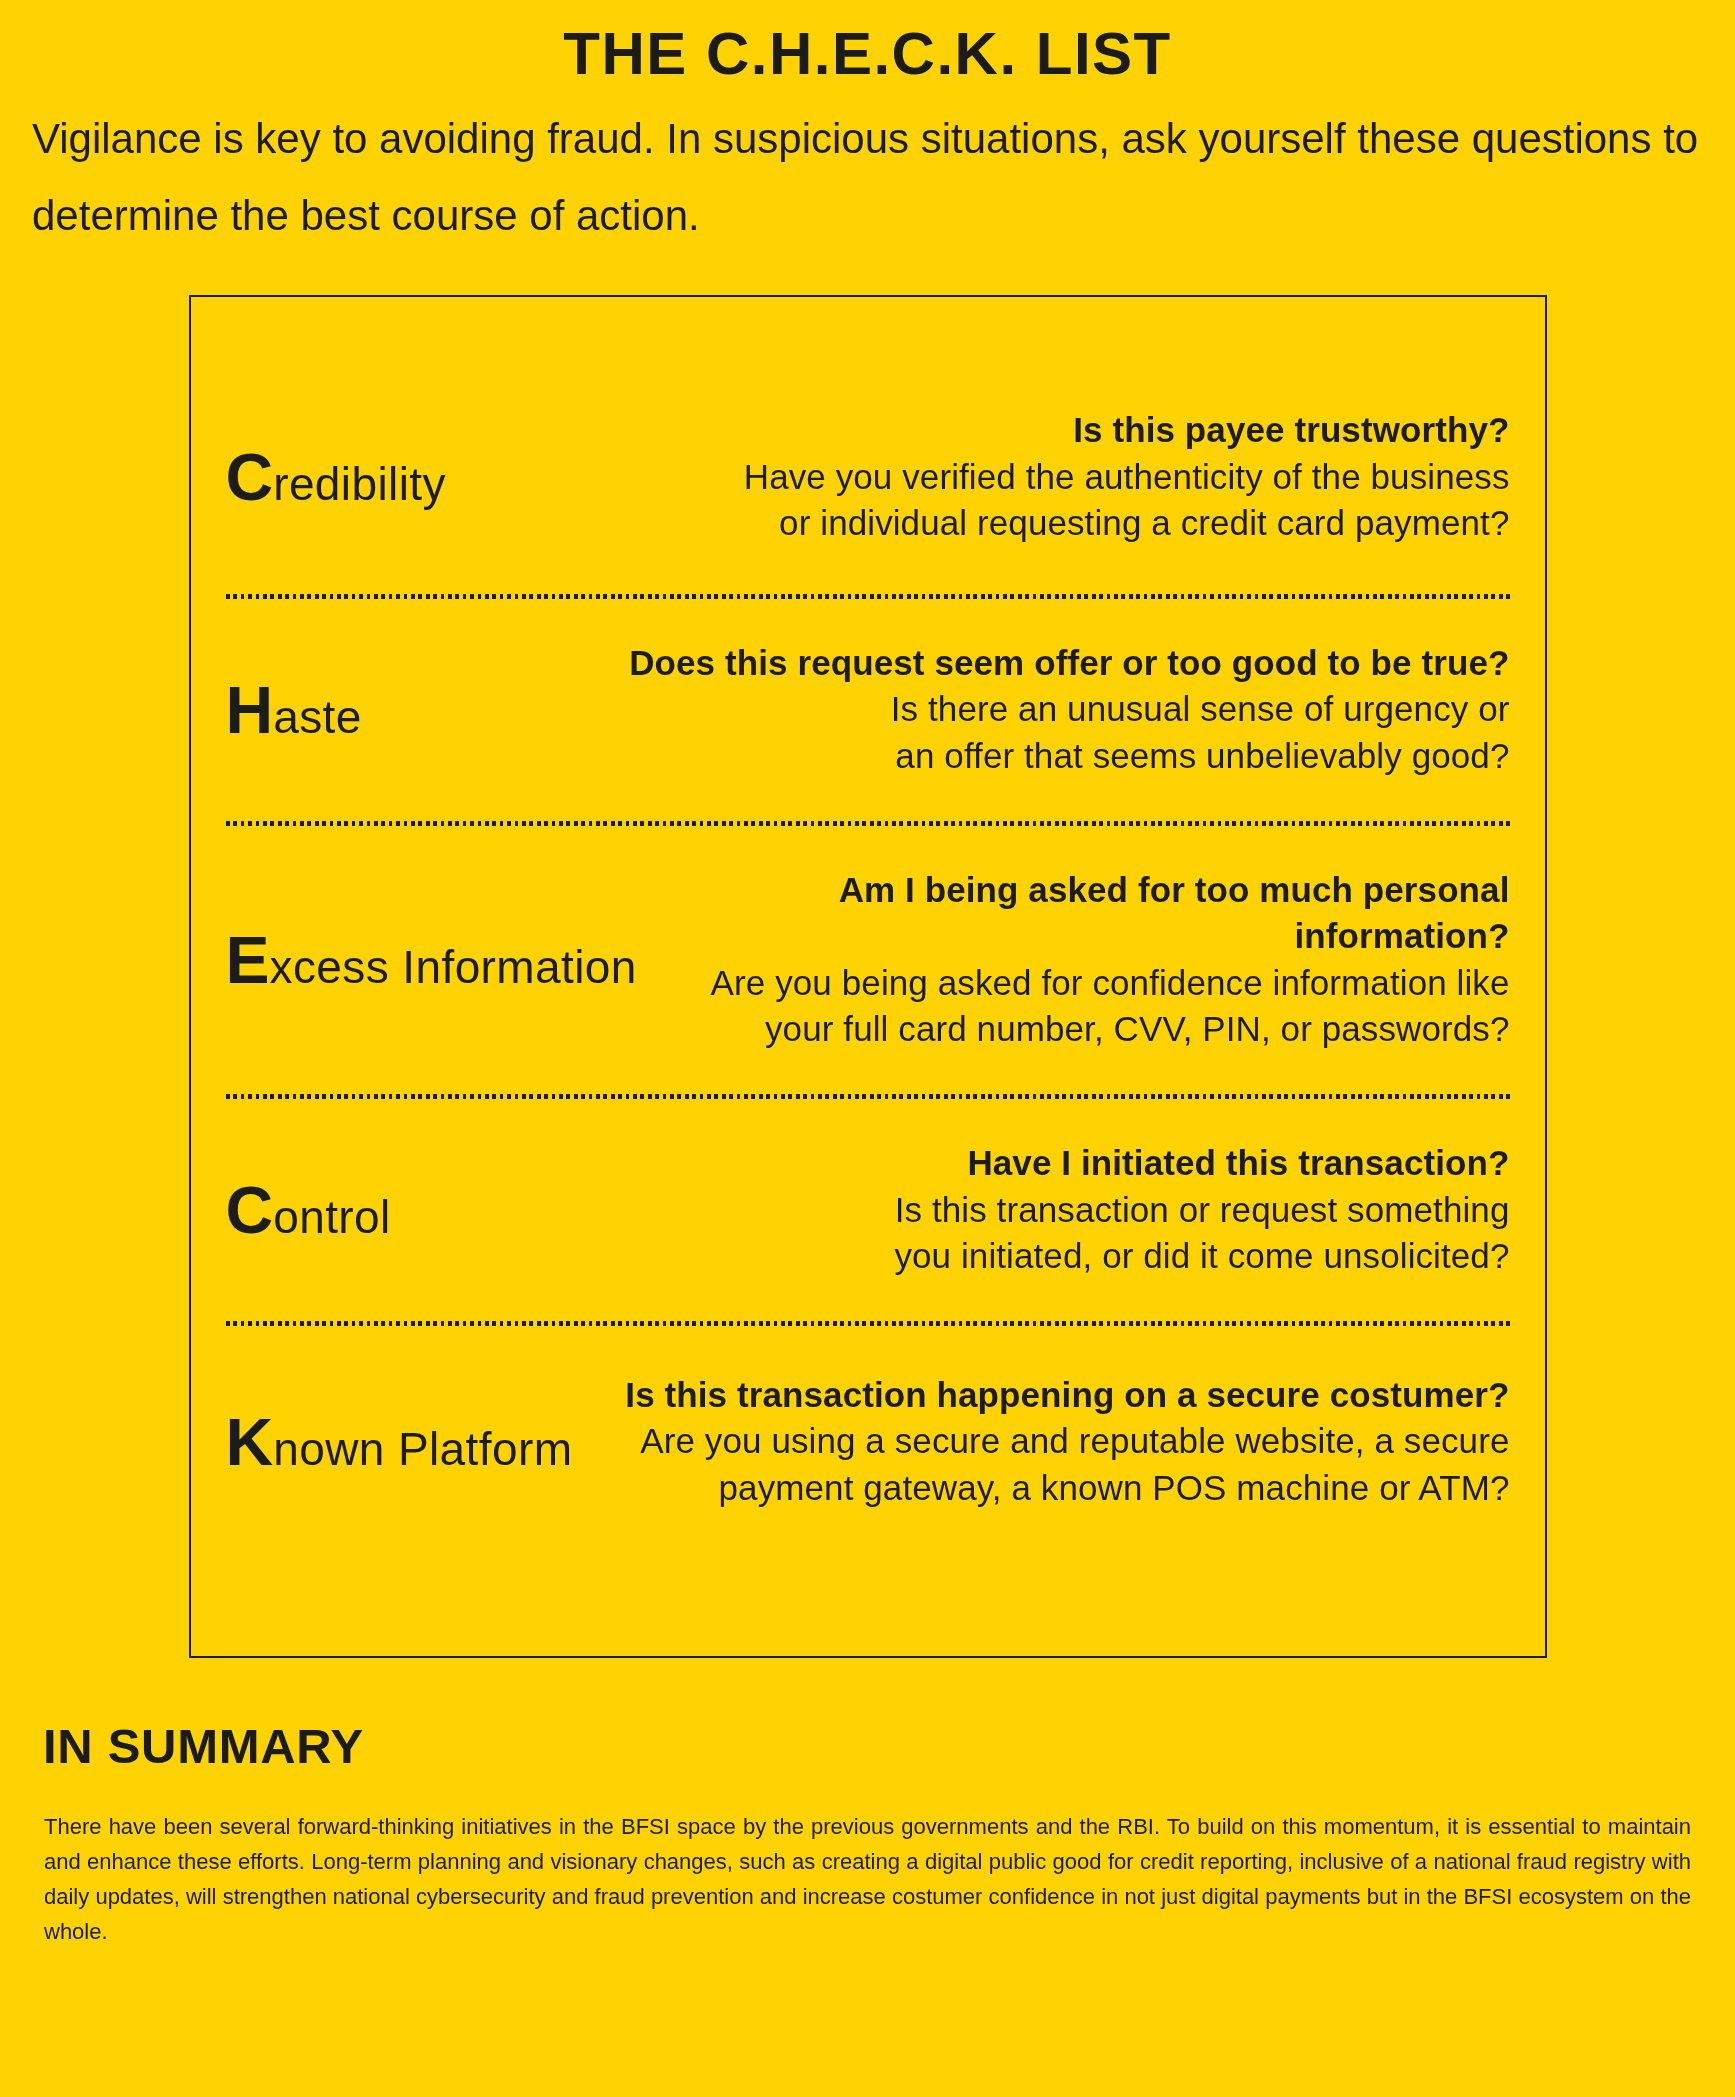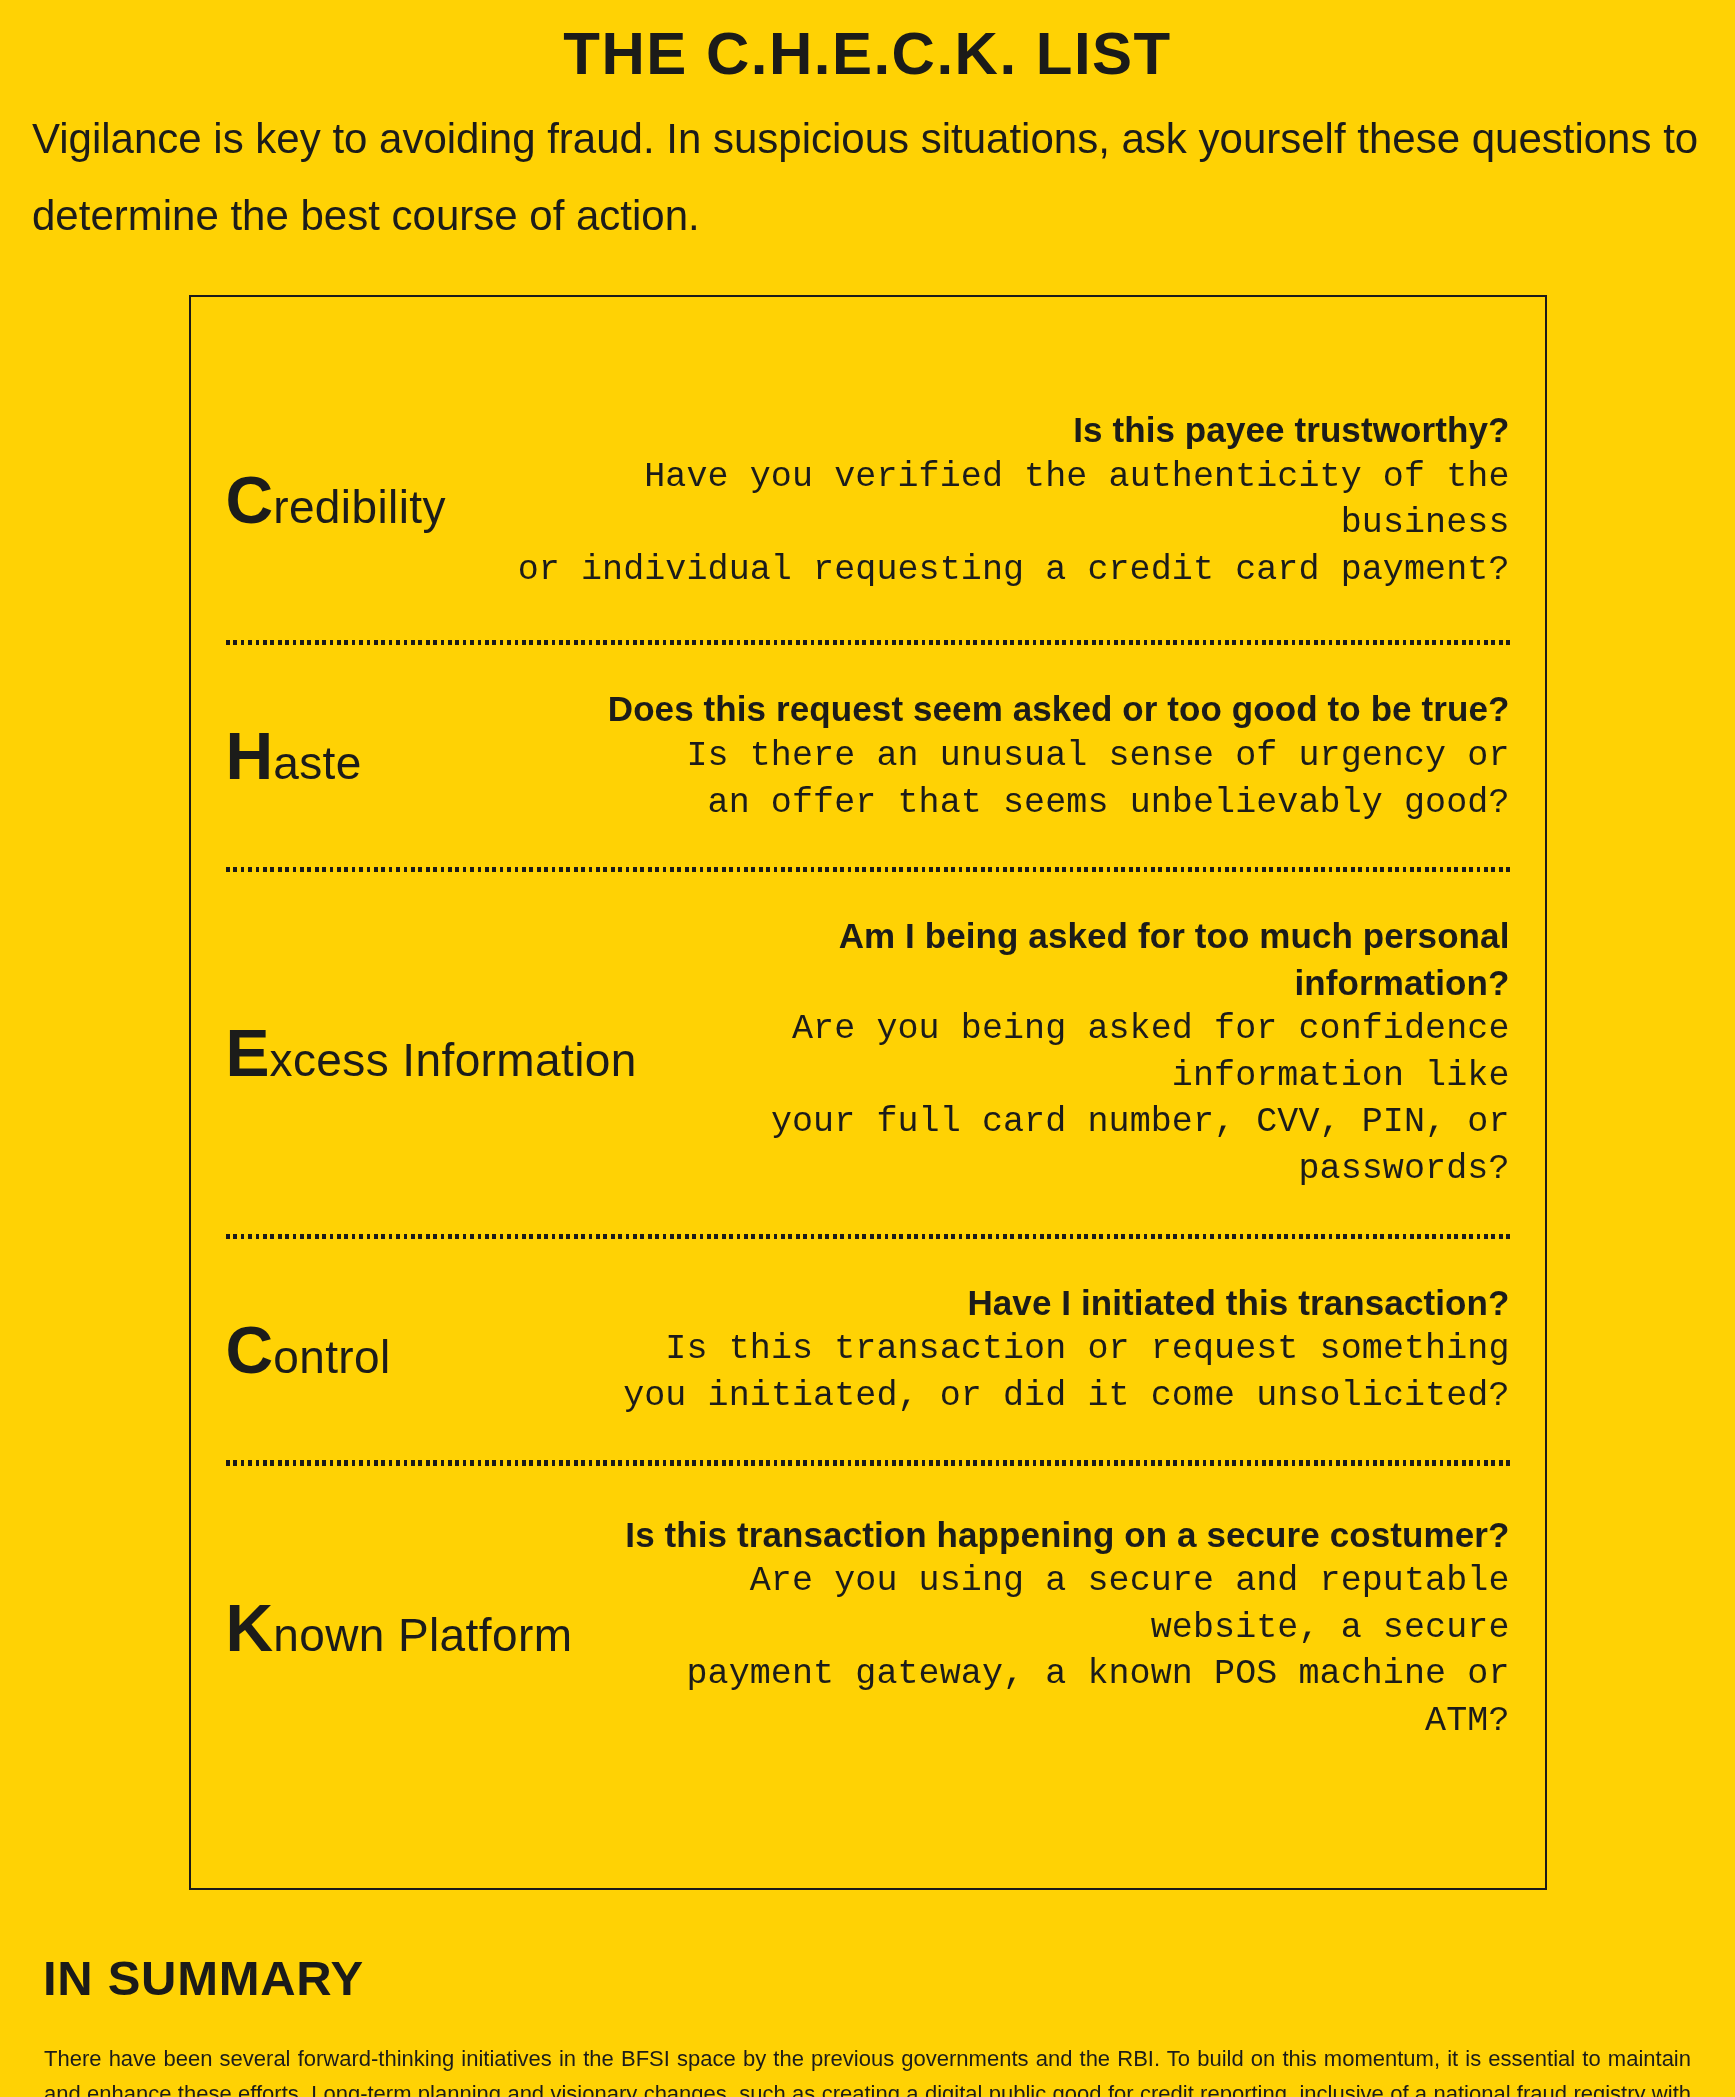--- a/index.html
+++ b/index.html
@@ -70,21 +70,21 @@
     letter-spacing: 0;
   }
   .questions {
     flex: 1 1 auto;
     text-align: right;
     font-size: 35px;
     line-height: 1.33;
     letter-spacing: 0.1px;
   }
   .q-headline { font-weight: 700; }
-  .q-line     { font-weight: 400; font-family: Liberation Mono, monospace; }
+  .q-line     { font-weight: 400; }
   .summary-heading {
     margin: 60px 0 0 43px;
     font-size: 49px;
     font-weight: 800;
     letter-spacing: 0.7px;
     color: #1B1B19;
   }
   .summary-body {
     width: 1647px;
     margin: 35px auto 0 auto;
@@ -113,21 +113,21 @@
         <div class="q-line">Have you verified the authenticity of the business</div>
         <div class="q-line">or individual requesting a credit card payment?</div>
       </div>
     </div>
 
     <div class="divider"></div>
 
     <div class="row">
       <div class="item-label"><span class="initial">H</span><span>aste</span></div>
       <div class="questions">
-        <div class="q-headline">Does this request seem asked or too good to be true?</div>
+        <div class="q-headline">Does this request seem offer or too good to be true?</div>
         <div class="q-line">Is there an unusual sense of urgency or</div>
         <div class="q-line">an offer that seems unbelievably good?</div>
       </div>
     </div>
 
     <div class="divider"></div>
 
     <div class="row">
       <div class="item-label"><span class="initial">E</span><span>xcess Information</span></div>
       <div class="questions">

